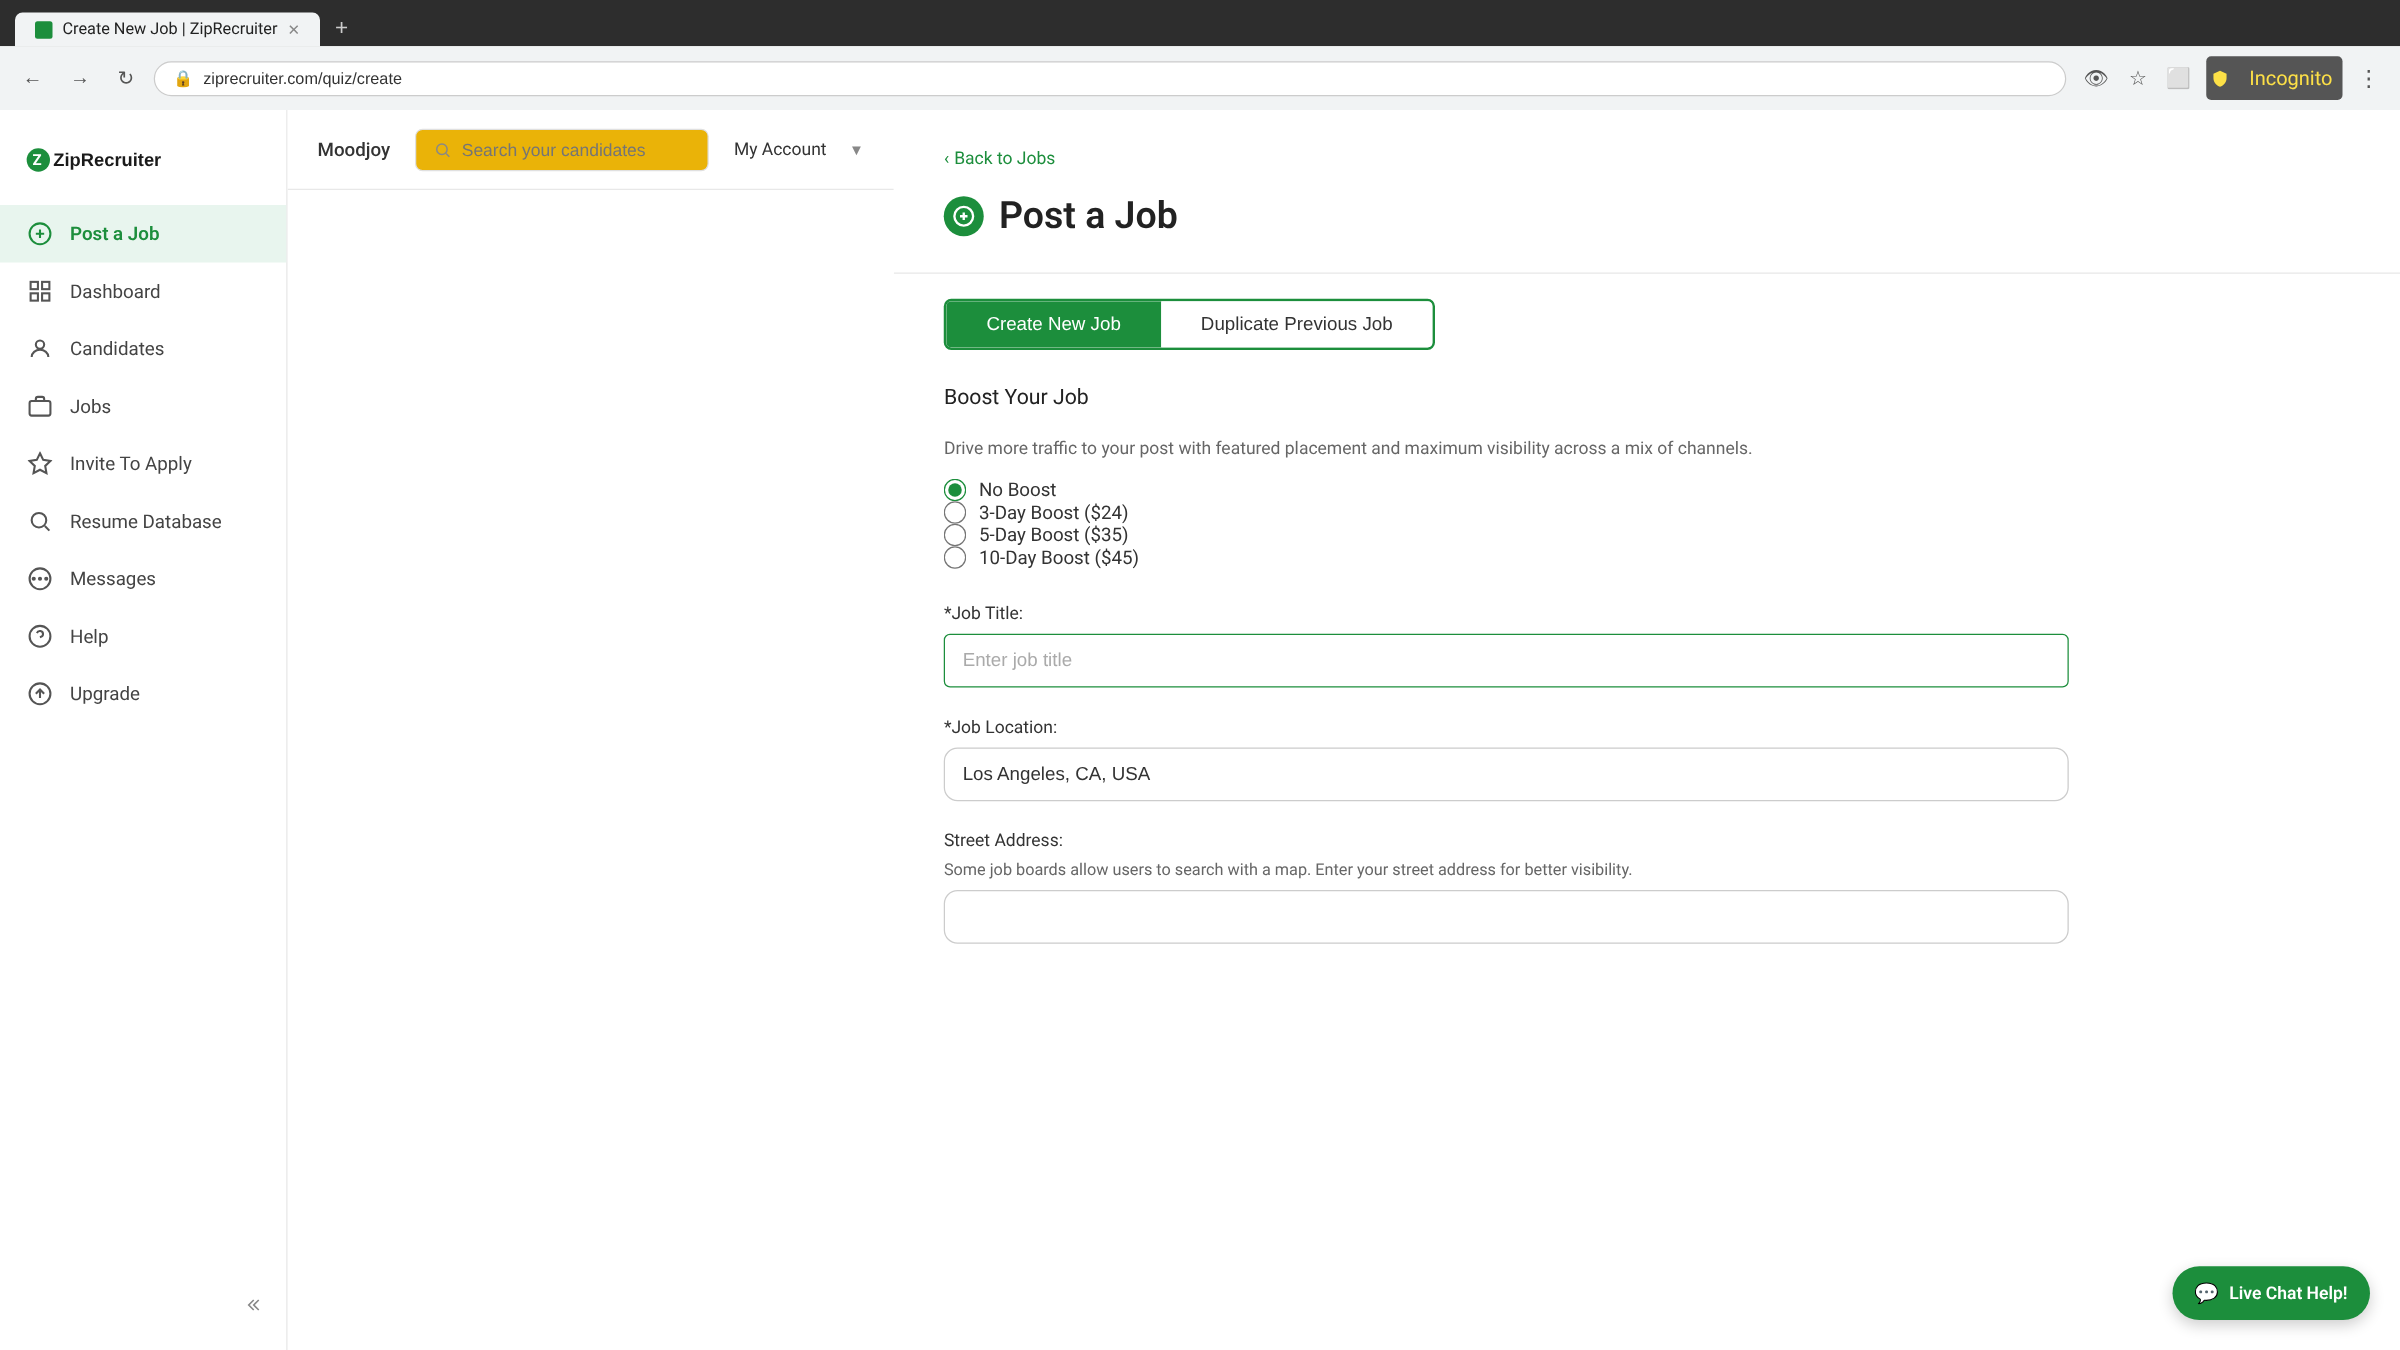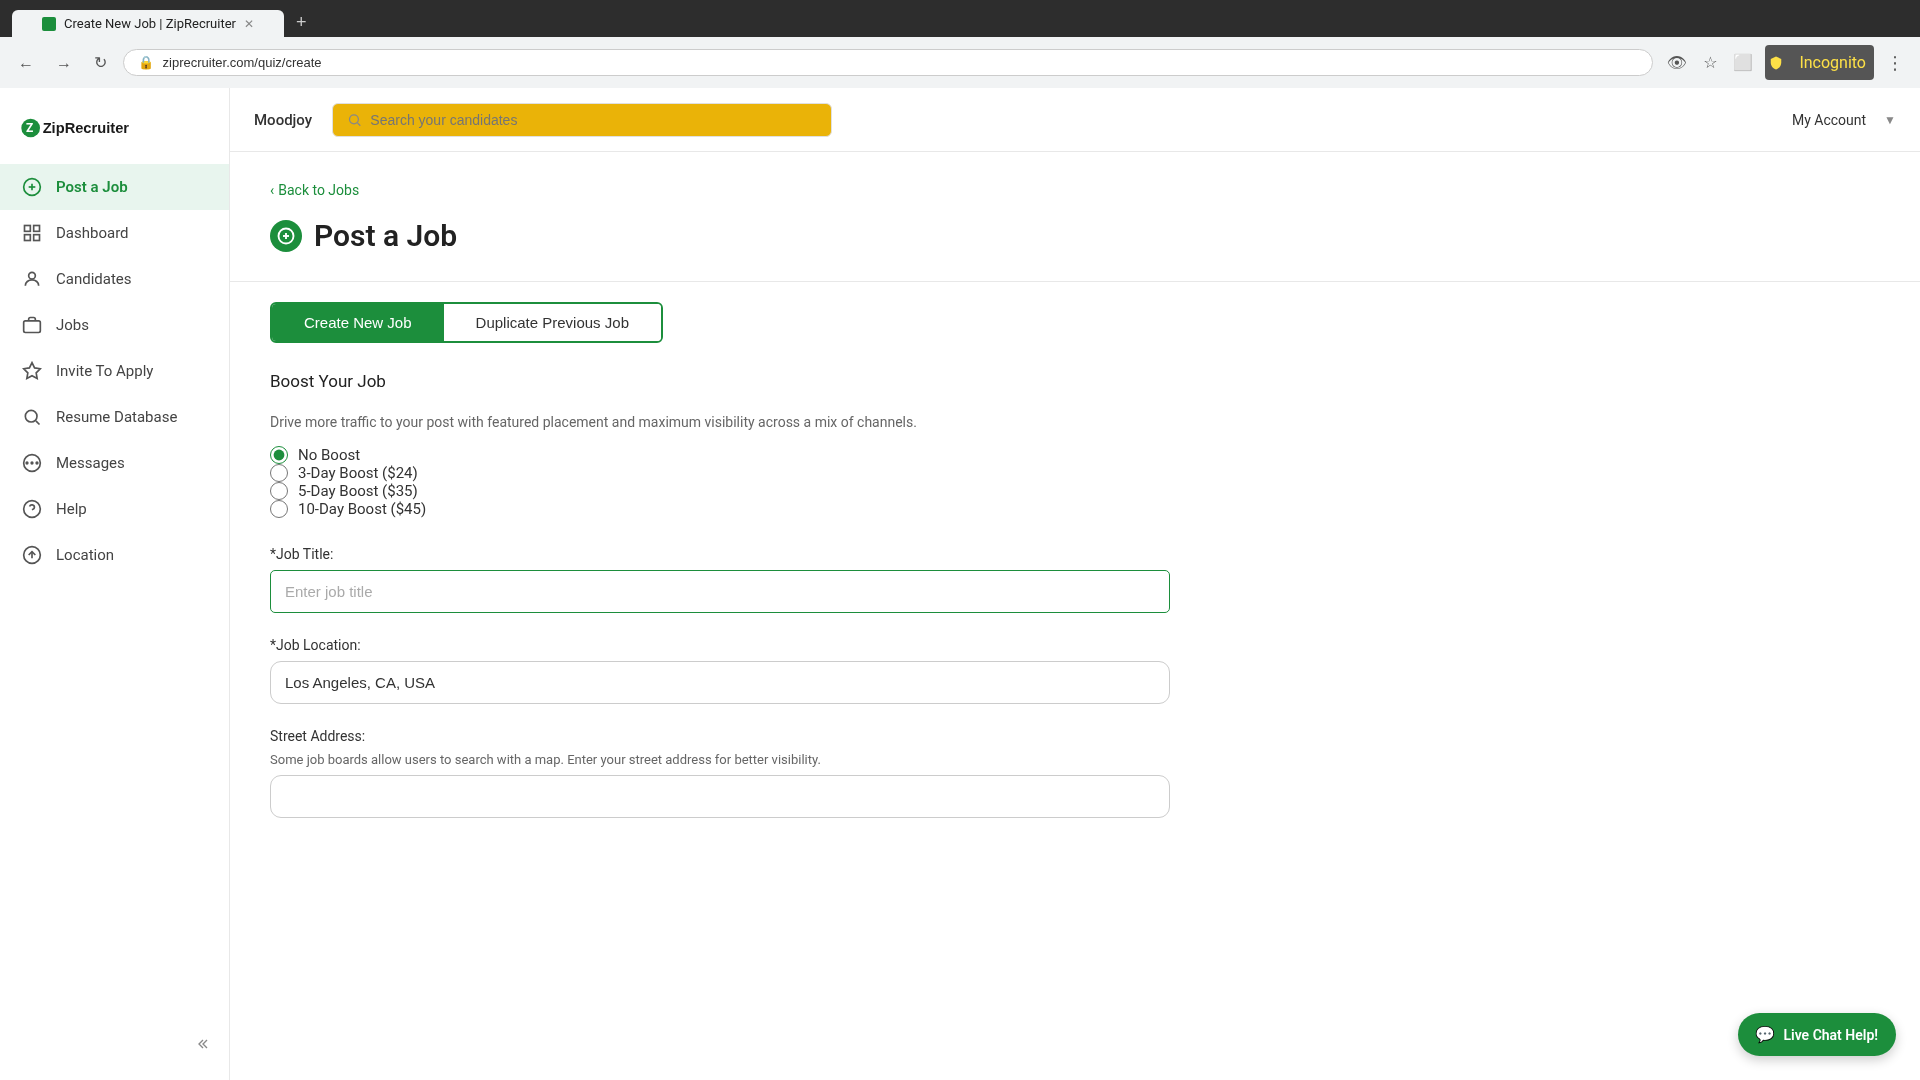--- a/index.html
+++ b/index.html
@@ -1,21 +1,21 @@
 <!DOCTYPE html>
 <html><head>
   <meta charset="utf-8">
   <style>
     * { box-sizing: border-box; margin: 0; padding: 0; }
     body { font-family: -apple-system, BlinkMacSystemFont, 'Segoe UI', Roboto, sans-serif; background: #fff; display: flex; flex-direction: column; height: 1080px; overflow: hidden; }
 
     
     .browser-chrome { background: #2d2d2d; padding: 8px 12px 0; }
     .browser-tabs { display: flex; align-items: flex-end; gap: 4px; margin-bottom: 0; }
-    .browser-tab { background: #3c3c3c; color: #ccc; padding: 6px 30px; border-radius: 6px 6px 0 0; font-size: 13px; display: flex; align-items: center; gap: 8px; min-width: 180px; }
+    .browser-tab { background: #3c3c3c; color: #ccc; padding: 6px 16px; border-radius: 6px 6px 0 0; font-size: 13px; display: flex; align-items: center; gap: 8px; min-width: 180px; }
     .browser-tab.active { background: #f1f3f4; color: #222; }
     .tab-favicon { width: 14px; height: 14px; background: #1c8e3c; border-radius: 2px; display: inline-block; }
     .tab-close { margin-left: auto; cursor: pointer; color: #888; font-size: 12px; }
     .tab-new { background: none; border: none; color: #ccc; font-size: 18px; cursor: pointer; padding: 4px 8px; }
 
     .browser-toolbar { background: #f1f3f4; padding: 8px 12px; display: flex; align-items: center; gap: 10px; }
     .nav-btn { background: none; border: none; cursor: pointer; color: #555; font-size: 16px; padding: 4px 6px; border-radius: 4px; }
     .address-bar { flex: 1; background: #fff; border: 1px solid #ccc; border-radius: 20px; padding: 5px 14px; font-size: 13px; color: #333; display: flex; align-items: center; gap: 8px; }
     .address-bar input { border: none; outline: none; flex: 1; font-size: 13px; color: #333; }
     .browser-actions { display: flex; align-items: center; gap: 8px; color: #555; }
@@ -31,21 +31,21 @@
     .logo-text { display: flex; align-items: center; gap: 8px; }
 
     .nav-item { display: flex; align-items: center; gap: 12px; padding: 11px 20px; cursor: pointer; color: #444; font-size: 15px; transition: background 0.15s; }
     .nav-item.active { background: #e8f5ee; color: #1c8e3c; font-weight: 600; }
     .nav-icon { width: 24px; height: 24px; display: flex; align-items: center; justify-content: center; flex-shrink: 0; }
     .nav-icon svg { width: 20px; height: 20px; }
 
     .sidebar-collapse { margin-top: auto; padding: 12px 20px; color: #888; cursor: pointer; display: flex; align-items: center; justify-content: flex-end; }
 
     
-    .main { flex: 1; display: flex; flex-direction: column; overflow: hidden; }
+    .main { flex: 1; display: flex; flex-direction: row; overflow: hidden; }
 
     
     .topnav { height: 64px; background: #fff; border-bottom: 1px solid #e8e8e8; display: flex; align-items: center; padding: 0 24px; gap: 20px; flex-shrink: 0; }
     .company-name { font-size: 15px; color: #333; font-weight: 500; }
     .search-bar { flex: 1; max-width: 500px; display: flex; align-items: center; background: #eab308; border: 1px solid #e0e0e0; border-radius: 6px; padding: 8px 14px; gap: 8px; }
     .search-bar input { border: none; outline: none; background: none; font-size: 14px; color: #333; width: 100%; }
     .search-icon { color: #888; }
     .topnav-right { margin-left: auto; display: flex; align-items: center; gap: 16px; }
     .my-account { display: flex; align-items: center; gap: 18px; font-size: 14px; color: #333; cursor: pointer; font-weight: 400; }
     .my-account .chevron { font-size: 12px; color: #888; }
@@ -220,21 +220,21 @@
     </div>
 
     <div class="nav-item">
       <div class="nav-icon">
         <svg viewBox="0 0 24 24" fill="none" stroke="#555" stroke-width="2">
             <circle cx="12" cy="12" r="10"></circle>
             <polyline points="8 12 12 8 16 12"></polyline>
             <line x1="12" y1="16" x2="12" y2="8"></line>
           </svg>
       </div>
-      <span>Location</span>
+      <span>Upgrade</span>
     </div>
 
     <div class="sidebar-collapse">
       <svg width="16" height="16" viewBox="0 0 24 24" fill="none" stroke="#888" stroke-width="2">
           <polyline points="15 18 9 12 15 6"></polyline>
           <polyline points="21 18 15 12 21 6"></polyline>
         </svg>
     </div>
   </nav>
 

